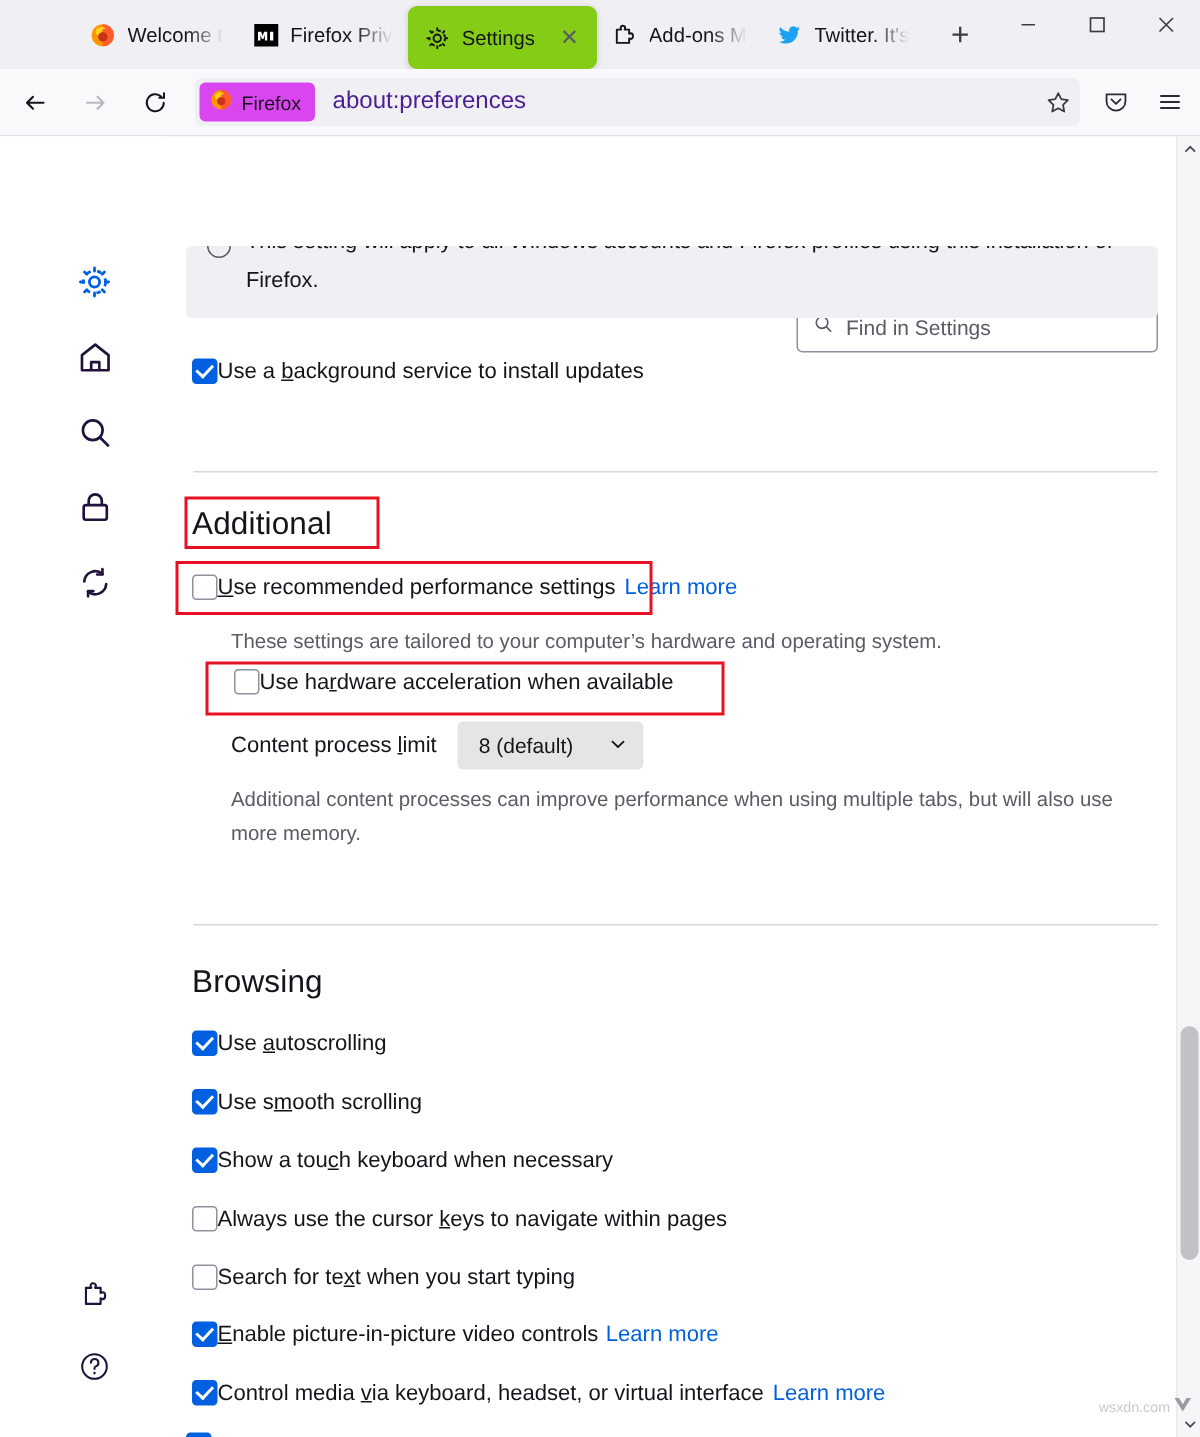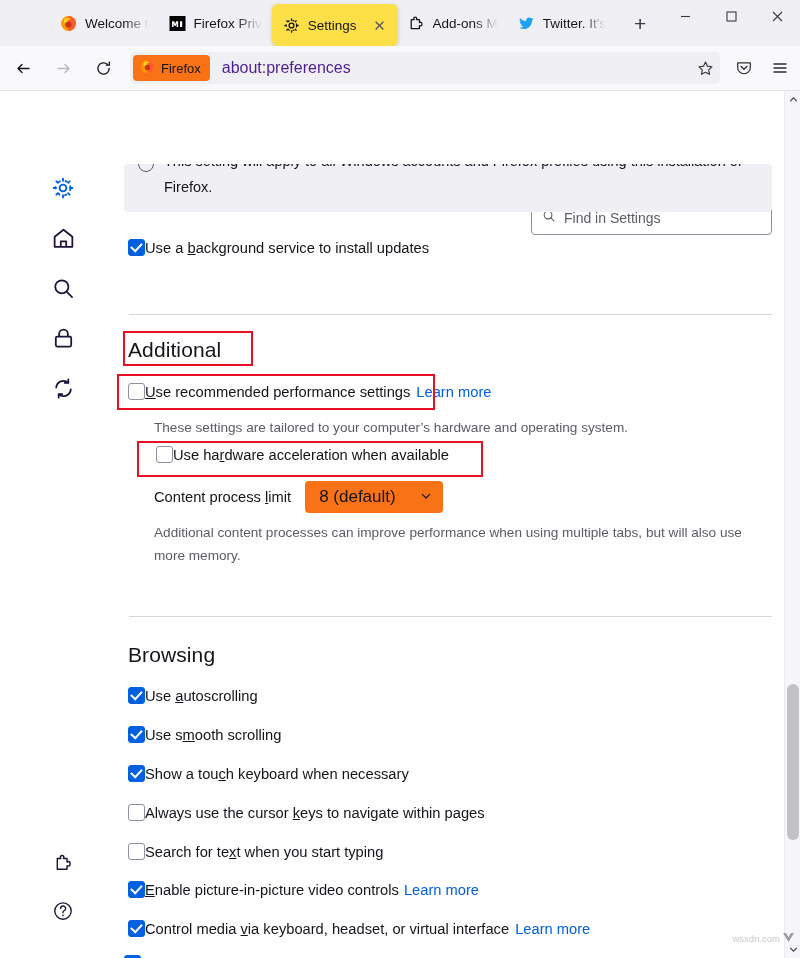--- a/index.html
+++ b/index.html
@@ -23,21 +23,21 @@
     font-size: 13.5px; color: #15141a;
     white-space: nowrap; overflow: hidden; position: relative;
   }
   .tab .tab-label {
     overflow: hidden; display: block;
     max-width: 78px;
     -webkit-mask-image: linear-gradient(to right, #000 62%, transparent 100%);
     mask-image: linear-gradient(to right, #000 62%, transparent 100%);
   }
   .tab.active {
-    background: #fde047; border-radius: 6px;
+    background: #84cc16; border-radius: 6px;
     box-shadow: 0 1px 4px rgba(0,0,0,.16);
     margin-bottom: 0; height: 42px; padding: 0 9px 0 11px;
   }
   .tab.active .tab-label {
     max-width: none; -webkit-mask-image: none; mask-image: none;
   }
   .tab-icon { width: 17px; height: 17px; flex: 0 0 17px; display:block; }
   .tab-close {
     width: 18px; height: 18px; margin-left: 6px;
     display: flex; align-items: center; justify-content: center;
@@ -68,21 +68,21 @@
     color: #15141a;
   }
   .navbtn.disabled { color: #b8b8bd; }
   .urlbar {
     flex: 1; height: 32px; margin: 0 8px 0 10px;
     background: #f0f0f4; border-radius: 5px;
     display: flex; align-items: center; padding-right: 6px;
   }
   .identity {
     height: 26px; margin-left: 3px; padding: 0 9px 0 7px;
-    background: #f97316; border-radius: 4px;
+    background: #d946ef; border-radius: 4px;
     display: flex; align-items: center; gap: 6px;
     font-size: 13px; color: #15141a;
   }
   .urltext {
     margin-left: 12px; font-size: 16px; color: #4c1d95; flex: 1;
   }
   .staricon { color: #3a3a44; display: flex; align-items: center; }
   .toolbtn {
     width: 32px; height: 32px; margin-right: 4px;
     display: flex; align-items: center; justify-content: center; color: #2b2a33;
@@ -152,23 +152,23 @@
     content: ""; width: 5px; height: 9px;
     border: solid #fff; border-width: 0 2px 2px 0;
     transform: rotate(43deg) translate(-1px,-1px);
   }
   .lbl { font-size: 14.7px; color: #15141a; white-space: nowrap; }
   .lbl u { text-decoration: underline; text-underline-offset: 1px; }
   .lnk { font-size: 14.7px; color: #0060df; white-space: nowrap; }
   .desc { position: absolute; font-size: 13.6px; color: #5b5b66; line-height: 23px; }
 
   .selectwrap {
-    height: 32px; background: #f97316; border-radius: 4px;
+    height: 32px; background: #e5e5e5; border-radius: 4px;
     display: flex; align-items: center; gap: 24px; padding: 0 11px 0 14px;
-    font-size: 17px; color: #15141a;
+    font-size: 14px; color: #15141a;
   }
 
   
   .redbox { position: absolute; border: 2.6px solid #e81123; pointer-events: none; }
 
   
   .vscroll {
     position: absolute; right: 0; top: 91px; width: 16px; height: 867px;
     background: #f6f6f8; border-left: 1px solid #eaeaed;
   }

